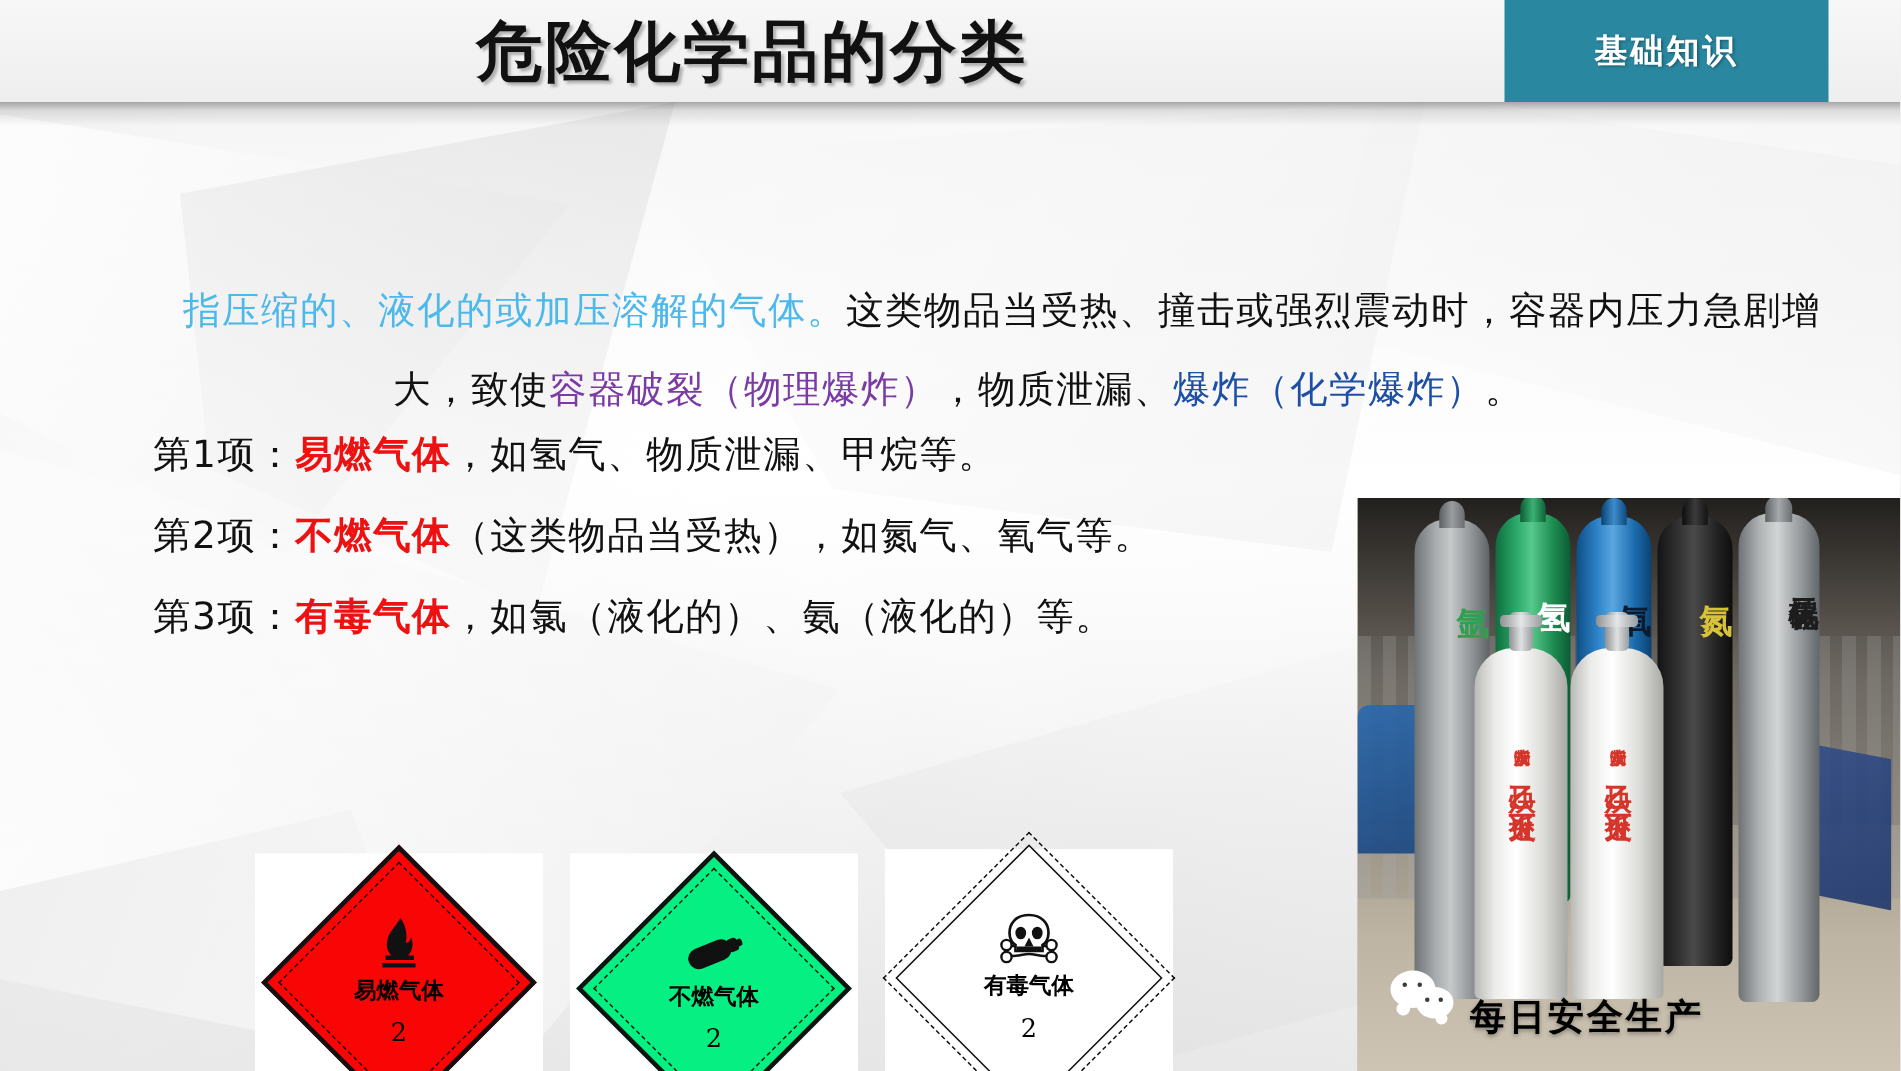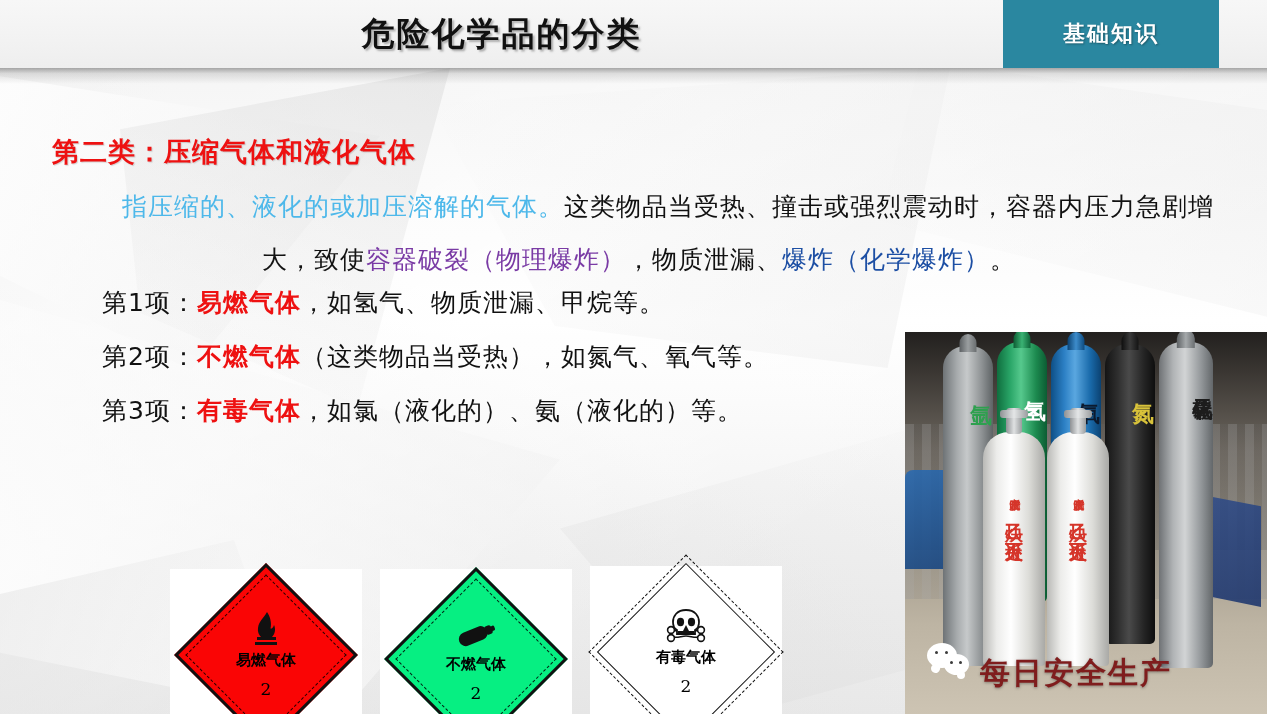--- a/index.html
+++ b/index.html
@@ -46,21 +46,21 @@
 
   
   .header{
     position:absolute;left:0;top:0;width:1267px;height:68px;
     background:linear-gradient(180deg,#f7f7f7 0%,#f2f2f2 60%,#eeeeee 100%);
     z-index:5;
   }
   .header-title{
     position:absolute;left:0;top:0;width:1003px;height:68px;
     display:flex;align-items:center;justify-content:center;
-    font-size:33px;font-weight:bold;letter-spacing:2px;color:#111;
+    font-size:44px;font-weight:bold;letter-spacing:2px;color:#111;
     text-shadow:2px 2px 2px rgba(120,120,120,.55);
     font-family:"DejaVu Sans","Liberation Sans",sans-serif;
   }
   .header-badge{
     position:absolute;left:1003px;top:0;width:216px;height:68px;
     background:#2a87a0;
     display:flex;align-items:center;justify-content:center;
     color:#ffffff;font-size:22px;font-weight:bold;letter-spacing:2px;
     text-shadow:1px 1px 2px rgba(0,0,0,.35);
     font-family:"DejaVu Sans","Liberation Sans",sans-serif;
@@ -189,21 +189,21 @@
     writing-mode:vertical-rl;text-orientation:upright;
     color:#d5352a;font-weight:bold;line-height:1.1;
     font-family:"DejaVu Sans","Liberation Sans",sans-serif;white-space:nowrap;}
   .wtext .small{font-size:11px;}
   .wtext .big{font-size:18px;}
   .wm{
     position:absolute;left:22px;bottom:20px;display:flex;align-items:center;gap:9px;
     z-index:9;
   }
   .wm-text{
-    color:#7f1d1d;font-size:30px;font-weight:bold;letter-spacing:2px;
+    color:#000000;font-size:24px;font-weight:bold;letter-spacing:2px;
     font-family:"DejaVu Sans","Liberation Sans",sans-serif;
     text-shadow:0 1px 3px rgba(0,0,0,.35);
     margin-top:28px;
   }
   .wm-logo{position:relative;width:44px;height:34px;}
   .bub{position:absolute;background:#fff;border-radius:50%;}
   .bub1{left:0;top:0;width:30px;height:25px;}
   .bub1:after{content:"";position:absolute;left:4px;bottom:-5px;width:9px;height:9px;
     background:#fff;border-radius:50% 0 50% 50%;transform:rotate(15deg);}
   .bub2{left:17px;top:11px;width:25px;height:21px;}
@@ -225,21 +225,20 @@
   <div class="facet f7"></div>
 
   <div class="header">
     <div class="header-title">危险化学品的分类</div>
     <div class="header-badge">基础知识</div>
   </div>
   <div class="header-shadow"></div>
 
   <div class="content">
 
-    <div class="h2 txt">第二类：压缩气体和液化气体</div>
 
     <div class="para txt">
       <span class="indent"></span><span class="c-cyan">指压缩的、液化的或加压溶解的气体。</span><span>这类物品当受热、撞击或强烈震动时，容器内压力急剧增大，致使</span><span class="c-purple">容器破裂（物理爆炸）</span><span>，物质泄漏、</span><span class="c-blue">爆炸（化学爆炸）</span><span>。</span>
     </div>
 
     <div class="item i1"><span>第1项：</span><span class="key">易燃气体</span><span>，如氢气、物质泄漏、甲烷等。</span></div>
 
     <div class="item i2"><span>第2项：</span><span class="key">不燃气体</span><span>（这类物品当受热），如氮气、氧气等。</span></div>
 
     <div class="item i3"><span>第3项：</span><span class="key">有毒气体</span><span>，如氯（液化的）、氨（液化的）等。</span></div>

